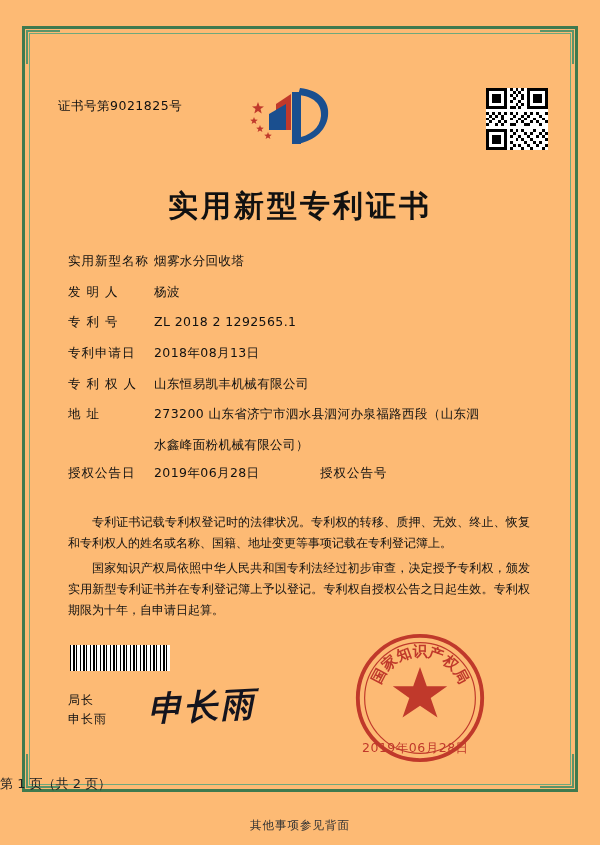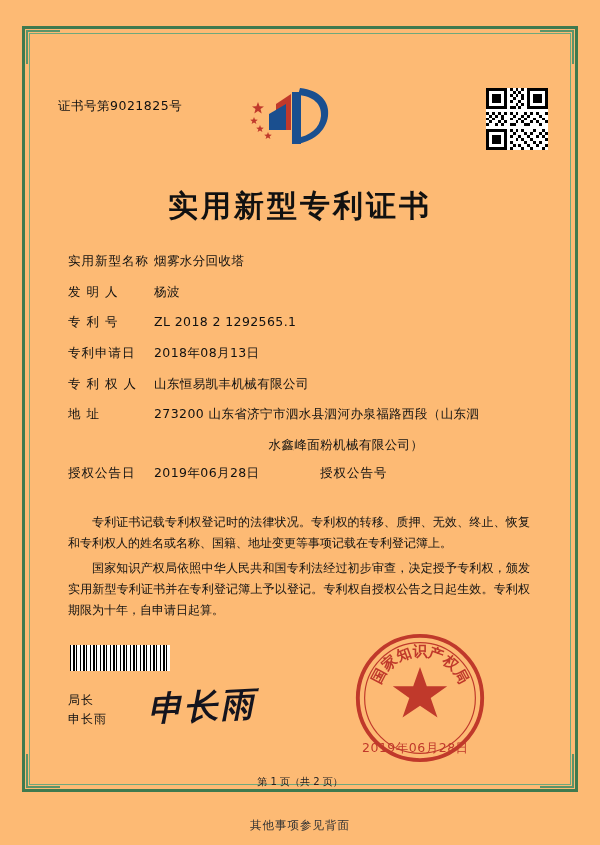--- a/index.html
+++ b/index.html
@@ -117,21 +117,20 @@
     letter-spacing: 1px;
     white-space: nowrap;
   }
   .field-row.inline .seg1-value {
     flex: 0 0 166px;
   }
   .addr-second {
     margin-left: 86px;
     letter-spacing: 0.4px;
     margin-top: 2px;
-    text-align: center;
   }
 
   
   .body-text {
     position: absolute;
     left: 68px;
     top: 512px;
     width: 462px;
     font-size: 12px;
     line-height: 1.75;
@@ -189,22 +188,21 @@
     font-size: 12.5px;
     color: #c0392b;
     letter-spacing: 0.5px;
   }
 
   
   .page-num {
     position: absolute;
     left: 0; top: 775px;
     width: 600px;
-    text-align: center;
-    font-size: 10px;
+    font-size: 13px;
     color: #222;
   }
   .footnote {
     position: absolute;
     left: 0; top: 818px;
     width: 600px;
     text-align: center;
     font-size: 11.5px;
     color: #333;
     letter-spacing: 1px;

